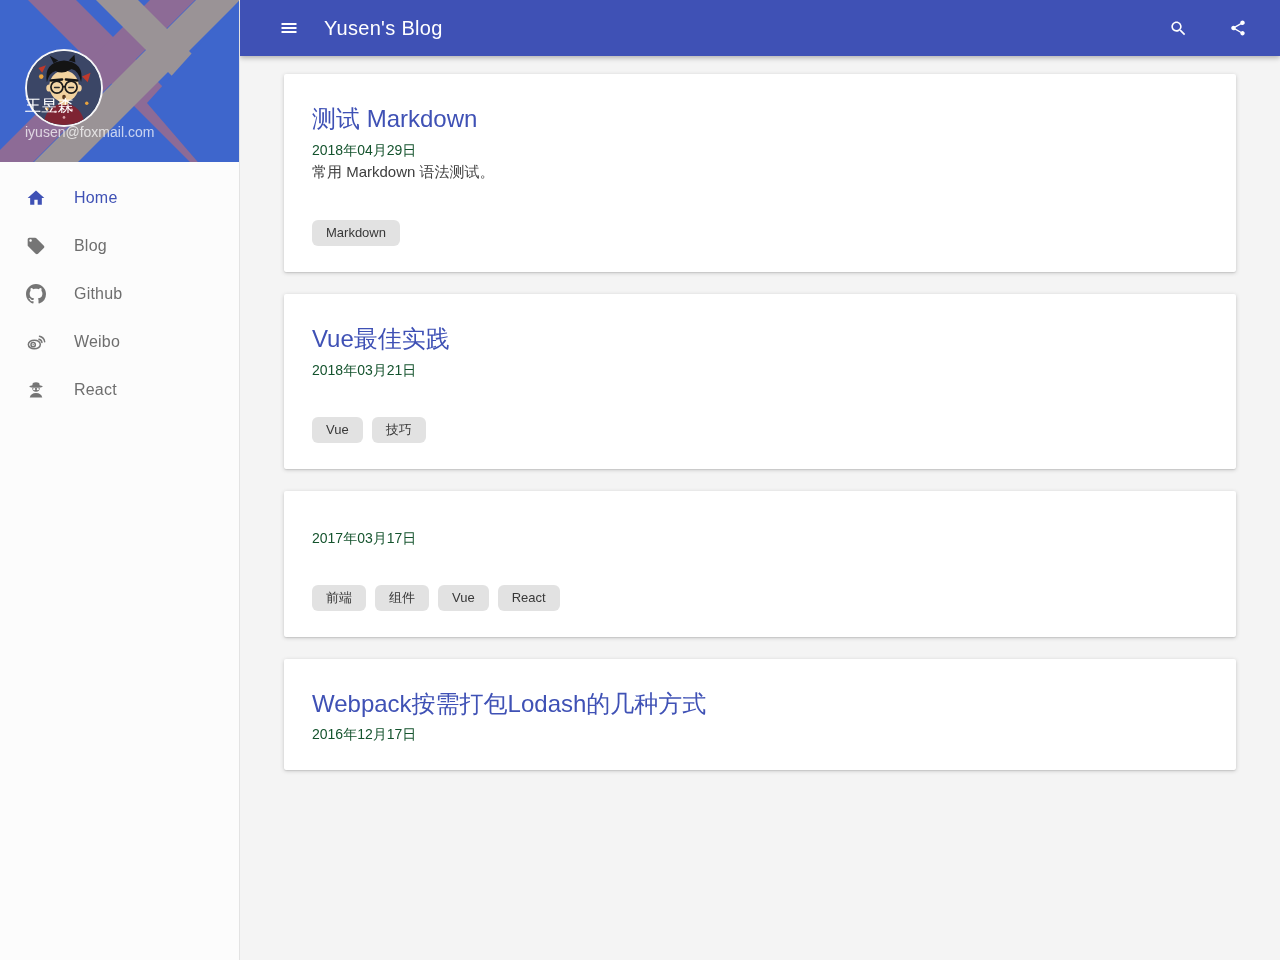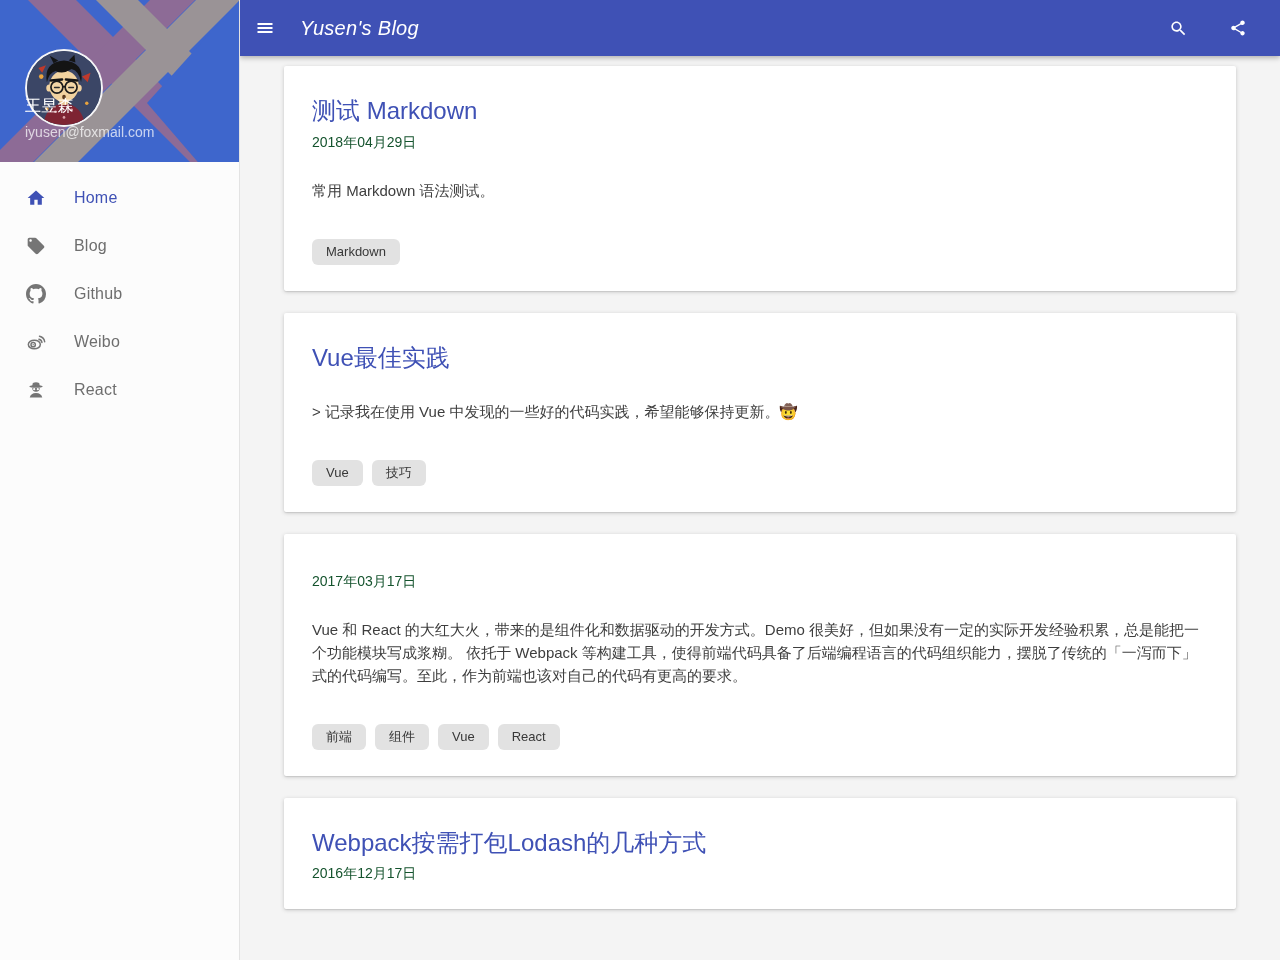--- a/index.html
+++ b/index.html
@@ -35,45 +35,45 @@
   .nav-item .nav-icon { width: 20px; height: 20px; margin-right: 28px; flex: 0 0 20px; }
   .nav-item .nav-icon svg { display: block; width: 20px; height: 20px; fill: #757575; }
   .nav-item .nav-label { font-size: 16px; font-weight: 500; letter-spacing: .2px; }
   .nav-item.active { color: #3F51B5; }
   .nav-item.active .nav-icon svg { fill: #3F51B5; }
 
   
   .main { flex: 1; display: flex; flex-direction: column; background: #F4F4F4; min-width: 0; }
   .topbar {
     height: 56px; flex: 0 0 56px; background: #3F51B5; color: #fff;
-    display: flex; align-items: center; padding: 0 26px 0 9px;
-    box-shadow: 0 2px 5px rgba(0,0,0,0.28); position: relative; z-index: 4; font-style: italic;
+    display: flex; align-items: center; padding: 0 26px 0 33px;
+    box-shadow: 0 2px 5px rgba(0,0,0,0.28); position: relative; z-index: 4;
   }
   .icon-btn {
     width: 32px; height: 32px; display: flex; align-items: center; justify-content: center;
     cursor: pointer; border: none; background: transparent; color: #fff;
   }
   .icon-btn svg { display: block; }
   .topbar-title { font-size: 20px; font-weight: 500; margin-left: 19px; letter-spacing: .3px; }
   .topbar-spacer { flex: 1; }
   .topbar .icon-btn + .icon-btn { margin-left: 28px; }
 
-  .content { flex: 1; overflow: hidden; padding: 10px 44px 0; }
+  .content { flex: 1; overflow: hidden; padding: 18px 44px 0; }
 
   .card {
     background: #FFFFFF; border-radius: 2px;
     box-shadow: 0 1px 4px rgba(0,0,0,0.18), 0 1px 1px rgba(0,0,0,0.08);
     padding: 31px 28px 26px; margin-bottom: 22px;
   }
   .post-title {
     font-size: 24px; font-weight: 400; color: #3F51B5; line-height: 1.2;
     cursor: pointer; display: inline-block;
   }
   .post-date { font-size: 14px; color: #14532d; margin-top: 8px; }
-  .post-excerpt { font-size: 15px; color: #3E3E3E; line-height: 23px; margin-top: 27px; }
+  .post-excerpt { font-size: 15px; color: #3E3E3E; line-height: 23px; }
   .post-tags { margin-top: 37px; display: flex; gap: 9px; min-height: 1px; }
   .chip {
     background: #E2E2E2; color: #383838; font-size: 13px; line-height: 16px;
     padding: 5px 14px; border-radius: 6px; cursor: pointer; white-space: nowrap;
   }
 </style>
 </head>
 <body>
 
 <div class="app">
@@ -204,30 +204,29 @@
     <h2 class="post-title">测试 Markdown</h2>
     <div class="post-date">2018年04月29日</div>
     <p class="post-excerpt">常用 Markdown 语法测试。</p>
     <div class="post-tags">
             <span class="chip">Markdown</span>
           </div>
   </article>
 
   <article class="card">
     <h2 class="post-title">Vue最佳实践</h2>
-    <p class="post-excerpt">&gt; 记录我在使用 Vue 中发现的一些好的代码实践，希望能够保持更新。🤠</p>
+    <div class="post-date">2018年03月21日</div>
     <div class="post-tags">
             <span class="chip">Vue</span>
             <span class="chip">技巧</span>
           </div>
   </article>
 
   <article class="card">
     <div class="post-date">2017年03月17日</div>
-    <p class="post-excerpt">Vue 和 React 的大红大火，带来的是组件化和数据驱动的开发方式。Demo 很美好，但如果没有一定的实际开发经验积累，总是能把一个功能模块写成浆糊。 依托于 Webpack 等构建工具，使得前端代码具备了后端编程语言的代码组织能力，摆脱了传统的「一泻而下」式的代码编写。至此，作为前端也该对自己的代码有更高的要求。</p>
     <div class="post-tags">
             <span class="chip">前端</span>
             <span class="chip">组件</span>
             <span class="chip">Vue</span>
             <span class="chip">React</span>
           </div>
   </article>
 
   <article class="card">
     <h2 class="post-title">Webpack按需打包Lodash的几种方式</h2>

